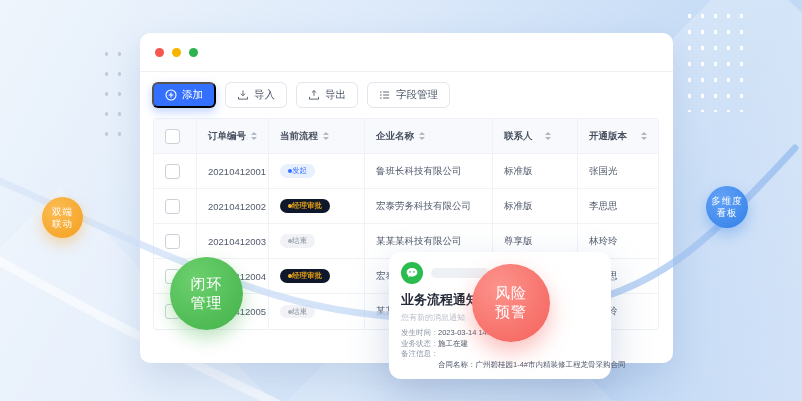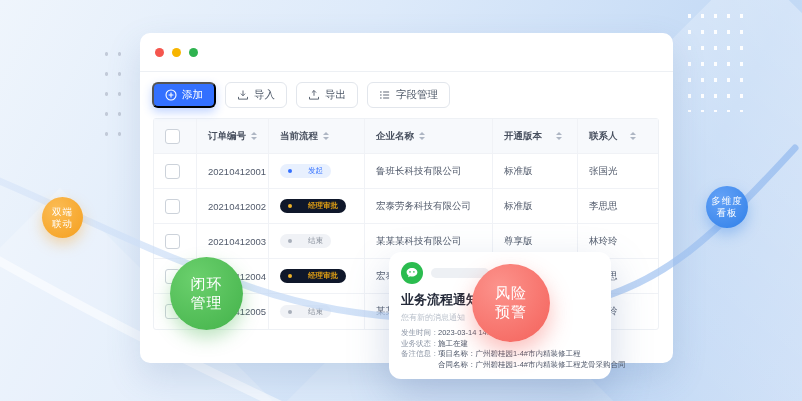--- a/index.html
+++ b/index.html
@@ -40,21 +40,21 @@
   .trow.head{background:#f7f9fc;color:#474f5e;font-weight:bold;font-size:9.5px;}
   .td{padding-left:11px;display:flex;align-items:center;height:100%;box-sizing:border-box;
     border-right:1px solid #f0f2f6;overflow:hidden;white-space:nowrap;}
   .td:last-child{border-right:none;}
   .cb{width:13px;height:13px;border:1px solid #ccd2da;border-radius:3px;background:#fff;display:inline-block;}
   .sort{display:inline-flex;flex-direction:column;gap:2px;margin-left:5px;}
   .tri{width:0;height:0;border-left:3px solid transparent;border-right:3px solid transparent;}
   .tri.up{border-bottom:3.5px solid #aeb6c3;}
   .tri.down{border-top:3.5px solid #aeb6c3;}
 
-  .badge{display:inline-flex;align-items:center;gap:16px;padding:3px 8px;border-radius:9px;font-size:7.5px;line-height:1;}
+  .badge{display:inline-flex;align-items:center;gap:0;padding:3px 8px;border-radius:9px;font-size:7.5px;line-height:1;}
   .badge .dot{width:4px;height:4px;border-radius:50%;display:inline-block;}
   .badge-blue{background:#e8f0fe;color:#3370ff;} .badge-blue .dot{background:#3370ff;}
   .badge-orange{background:#0f172a;color:#dc9c14;font-weight:bold;} .badge-orange .dot{background:#efb32a;}
   .badge-gray{background:#f0f2f6;color:#8b939e;} .badge-gray .dot{background:#a8afba;}
 
   
   .orbit{position:absolute;left:0;top:0;z-index:2;pointer-events:none;}
 
   
   .circle{position:absolute;border-radius:50%;display:flex;flex-direction:column;align-items:center;
@@ -162,29 +162,29 @@
             </span>
           </div>
         <div class="td">
             <span>企业名称</span>
             <span class="sort">
               <i class="tri up"></i>
               <i class="tri down"></i>
             </span>
           </div>
         <div class="td">
+            <span>联系人</span>
+            <span class="sort" style="margin-left:12px;">
+              <i class="tri up"></i>
+              <i class="tri down"></i>
+            </span>
+          </div>
+        <div class="td">
             <span>开通版本</span>
             <span class="sort" style="margin-left:14px;">
-              <i class="tri up"></i>
-              <i class="tri down"></i>
-            </span>
-          </div>
-        <div class="td">
-            <span>联系人</span>
-            <span class="sort" style="margin-left:12px;">
               <i class="tri up"></i>
               <i class="tri down"></i>
             </span>
           </div>
       </div>
 
       <div class="trow">
         <div class="td">
             <span class="cb"></span>
           </div>
@@ -307,21 +307,20 @@
     <div class="note-row">
       <span class="note-label">发生时间：</span>
       <span class="note-value">2023-03-14 14:20</span>
     </div>
     <div class="note-row">
       <span class="note-label">业务状态：</span>
       <span class="note-value">施工在建</span>
     </div>
     <div class="note-row">
       <span class="note-label">备注信息：</span>
-      <span class="note-value">项目名称：广州碧桂园1-4#市内精装修工程</span>
     </div>
     <div class="note-row">
       <span class="note-label"></span>
       <span class="note-value">合同名称：广州碧桂园1-4#市内精装修工程龙骨采购合同</span>
     </div>
   </div>
 
   <div class="circle c-risk">
     <span>风险</span>
     <span>预警</span>

